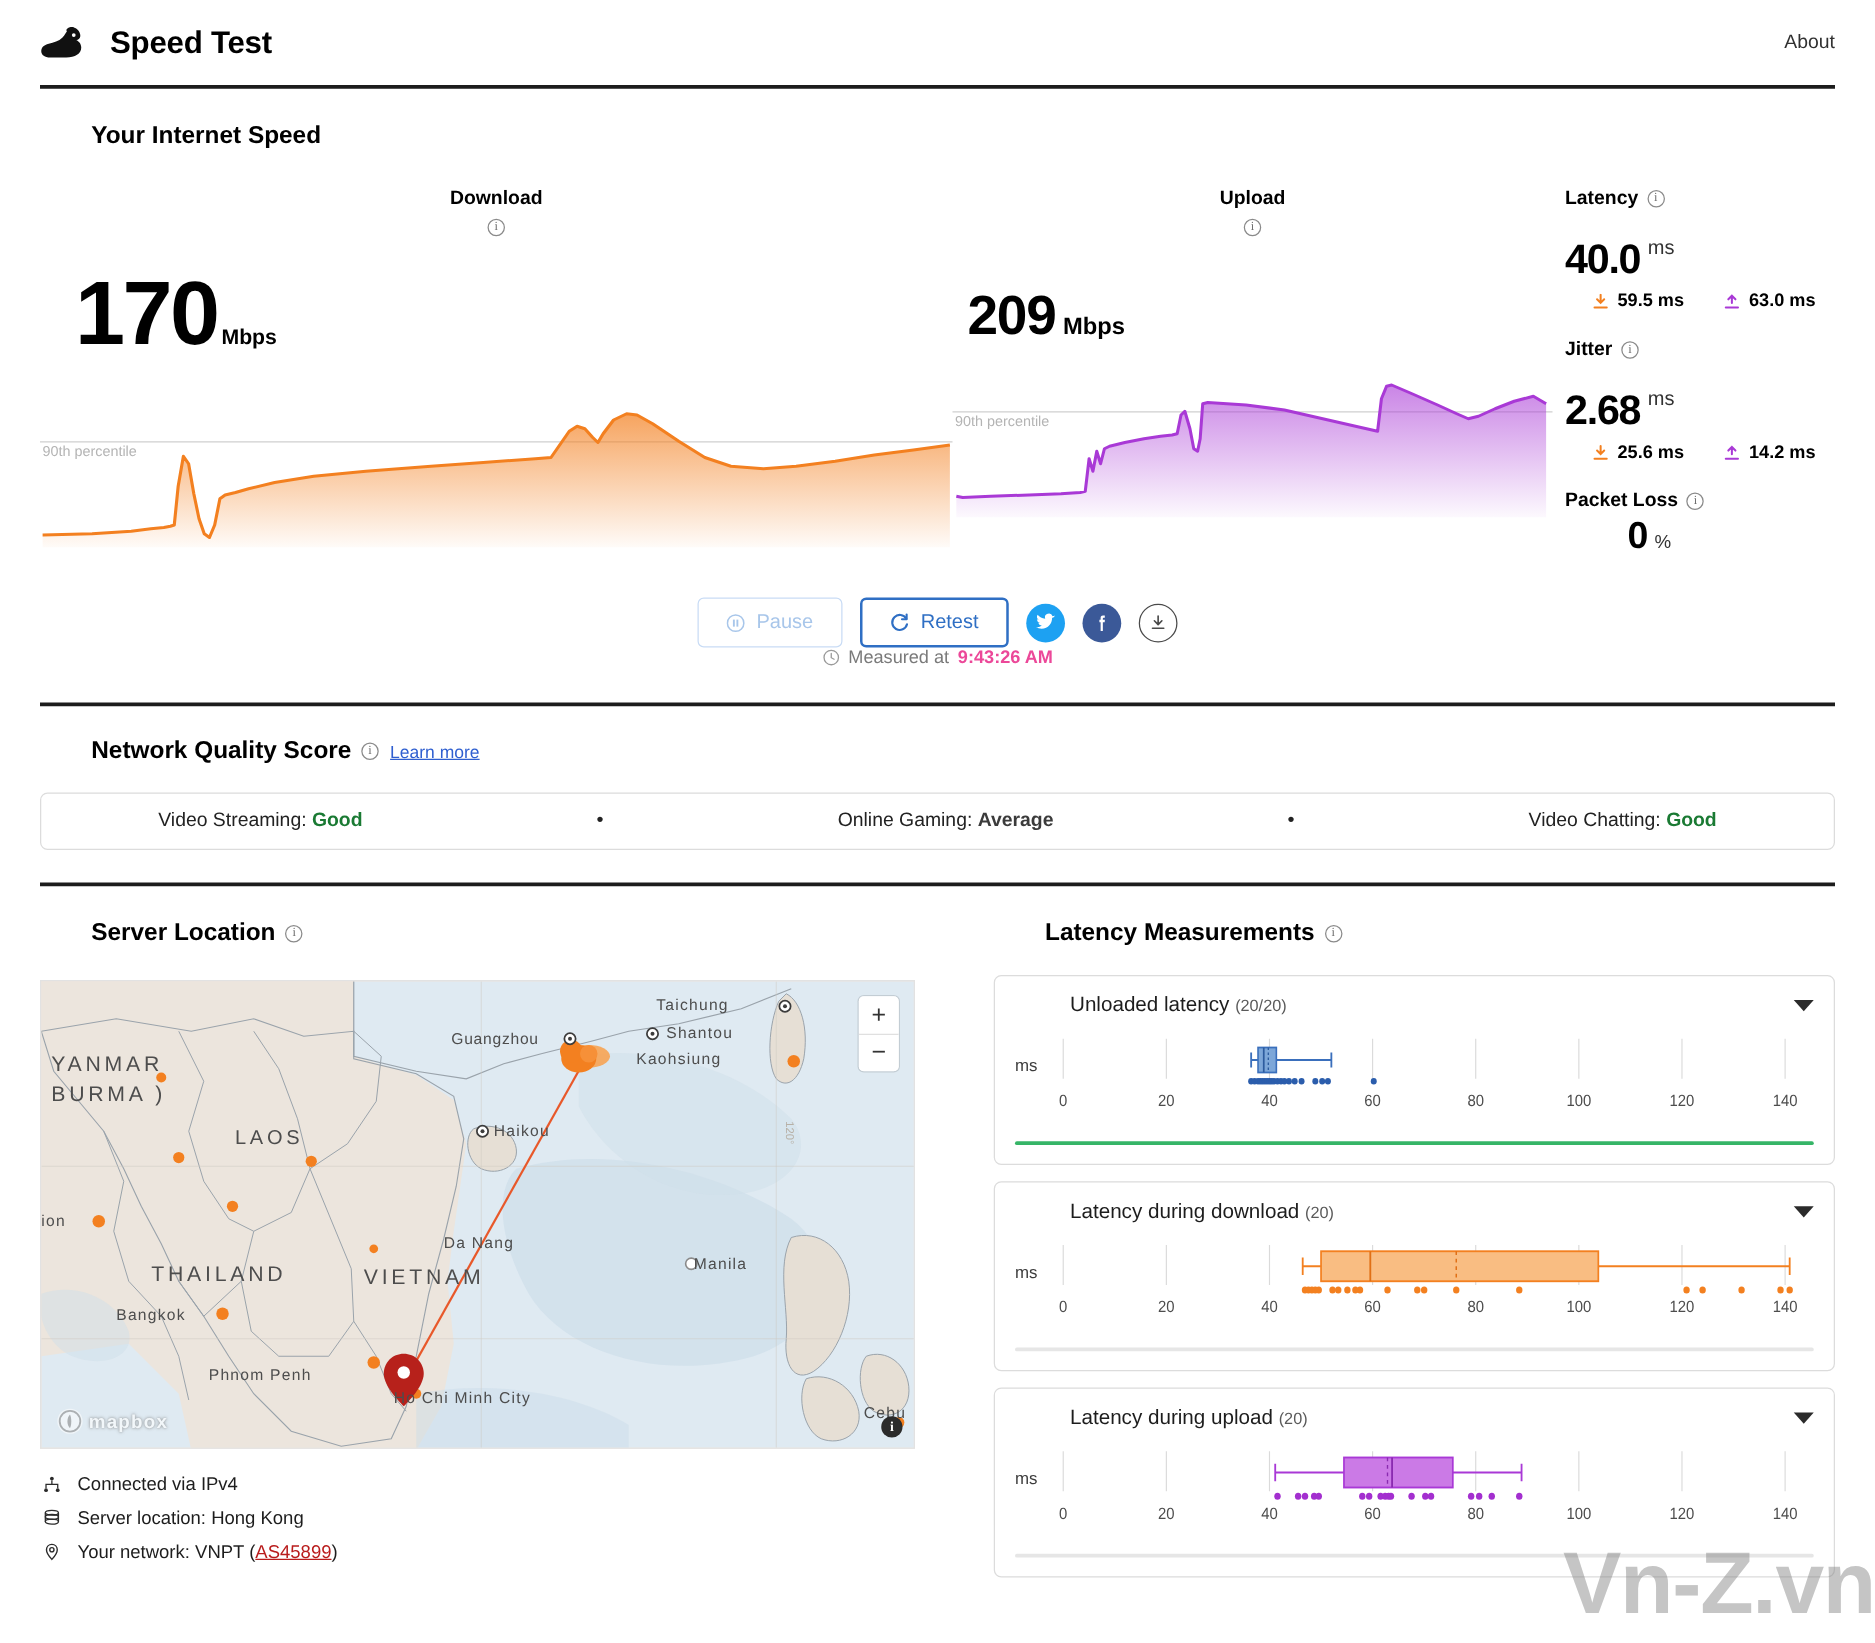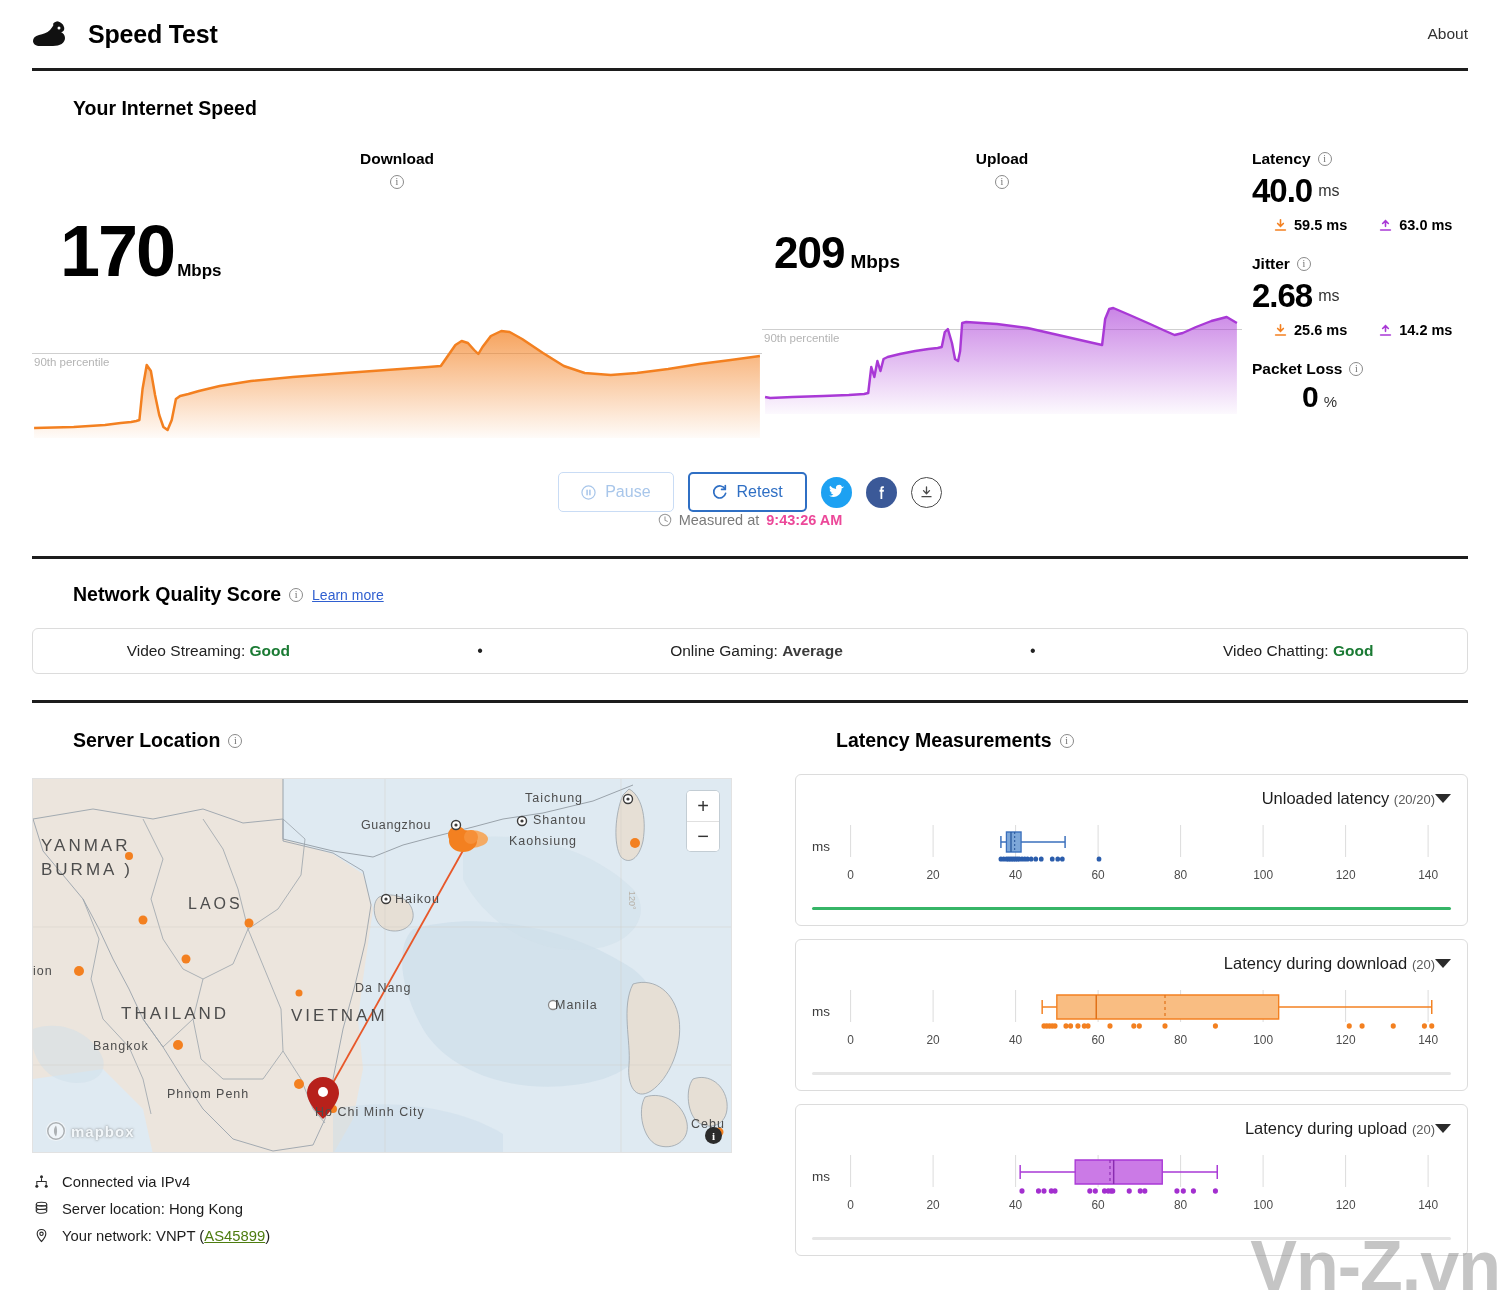--- a/index.html
+++ b/index.html
@@ -56,21 +56,21 @@
   .pct-line { position: absolute; left: 0; right: 0; top: 30px; height: 1px; background: #cfcfcf; }
   .pct-label {
     position: absolute; left: 2px; top: 33px; font-size: 11.5px; color: #b4b4b4;
   }
   .chart-box svg { position: absolute; inset: 0; width: 100%; height: 100%; }
 
   
   .stats { padding-left: 10px; }
   .stat-block + .stat-block { margin-top: 22px; }
   .stat-title { font-size: 15.5px; font-weight: bold; display: flex; align-items: center; gap: 7px; }
-  .stat-main { display: flex; align-items: center; margin-top: 6px; }
+  .stat-main { display: flex; align-items: flex-start; margin-top: 22px; }
   .stat-val { font-size: 33px; font-weight: bold; letter-spacing: -1px; line-height: 1; }
   .stat-unit { font-size: 16px; margin-left: 6px; color: #333; }
   .stat-sub { display: flex; gap: 32px; margin-top: 10px; padding-left: 22px; }
   .sub-item { display: flex; align-items: center; gap: 7px; font-size: 14.5px; font-weight: bold; }
   .pl-val { display: flex; align-items: baseline; margin-top: 4px; padding-left: 50px; }
   .pl-num { font-size: 30px; font-weight: bold; line-height: 1; }
   .pl-unit { font-size: 15px; margin-left: 5px; color: #333; }
 
   
   .controls-row {
@@ -141,30 +141,30 @@
     position: absolute; right: 9px; bottom: 8px; width: 17px; height: 17px;
     border-radius: 50%; background: #2b2b2b; color: #fff; font-size: 11px;
     display: flex; align-items: center; justify-content: center;
     font-family: "Liberation Serif", serif; font-weight: bold;
   }
   .server-info { margin-top: 15px; }
   .server-line {
     display: flex; align-items: center; gap: 12px; font-size: 14.8px; color: #1d1d1d;
     height: 27px;
   }
-  .server-line a { color: #4d7c0f; }
+  .server-line a { color: #b91c1c; }
   .icon-slot { width: 18px; display: flex; justify-content: center; }
 
   
   .lat-card {
     border: 1px solid #dcdcdc; border-radius: 6px; margin-top: 22px;
     padding: 14px 16px 10px 16px; background: #fff;
   }
   .lat-card + .lat-card { margin-top: 13px; }
-  .lat-head { display: flex; align-items: center; justify-content: flex-end; }
+  .lat-head { display: flex; align-items: center; justify-content: space-between; margin-left: 44px; }
   .lat-title { font-size: 16.5px; color: #1d1d1d; }
   .lat-title .cnt { font-size: 13px; color: #5a5a5a; }
   .caret { width: 0; height: 0; border-left: 8px solid transparent;
     border-right: 8px solid transparent; border-top: 9px solid #2b2b2b; cursor: pointer; }
   .plot-wrap { display: flex; align-items: flex-start; margin-top: 9px; }
   .ms-label { font-size: 13.5px; color: #3c3c3c; width: 34px; padding-top: 22px; }
   .plot { position: relative; flex: 1; height: 76px; }
   .plot svg { width: 100%; height: 100%; }
   .bar-slot { margin-top: 8px; height: 14px; display: flex; align-items: center; }
   .bar-track { width: 100%; height: 3px; background: #e6e6e6; border-radius: 2px; }

